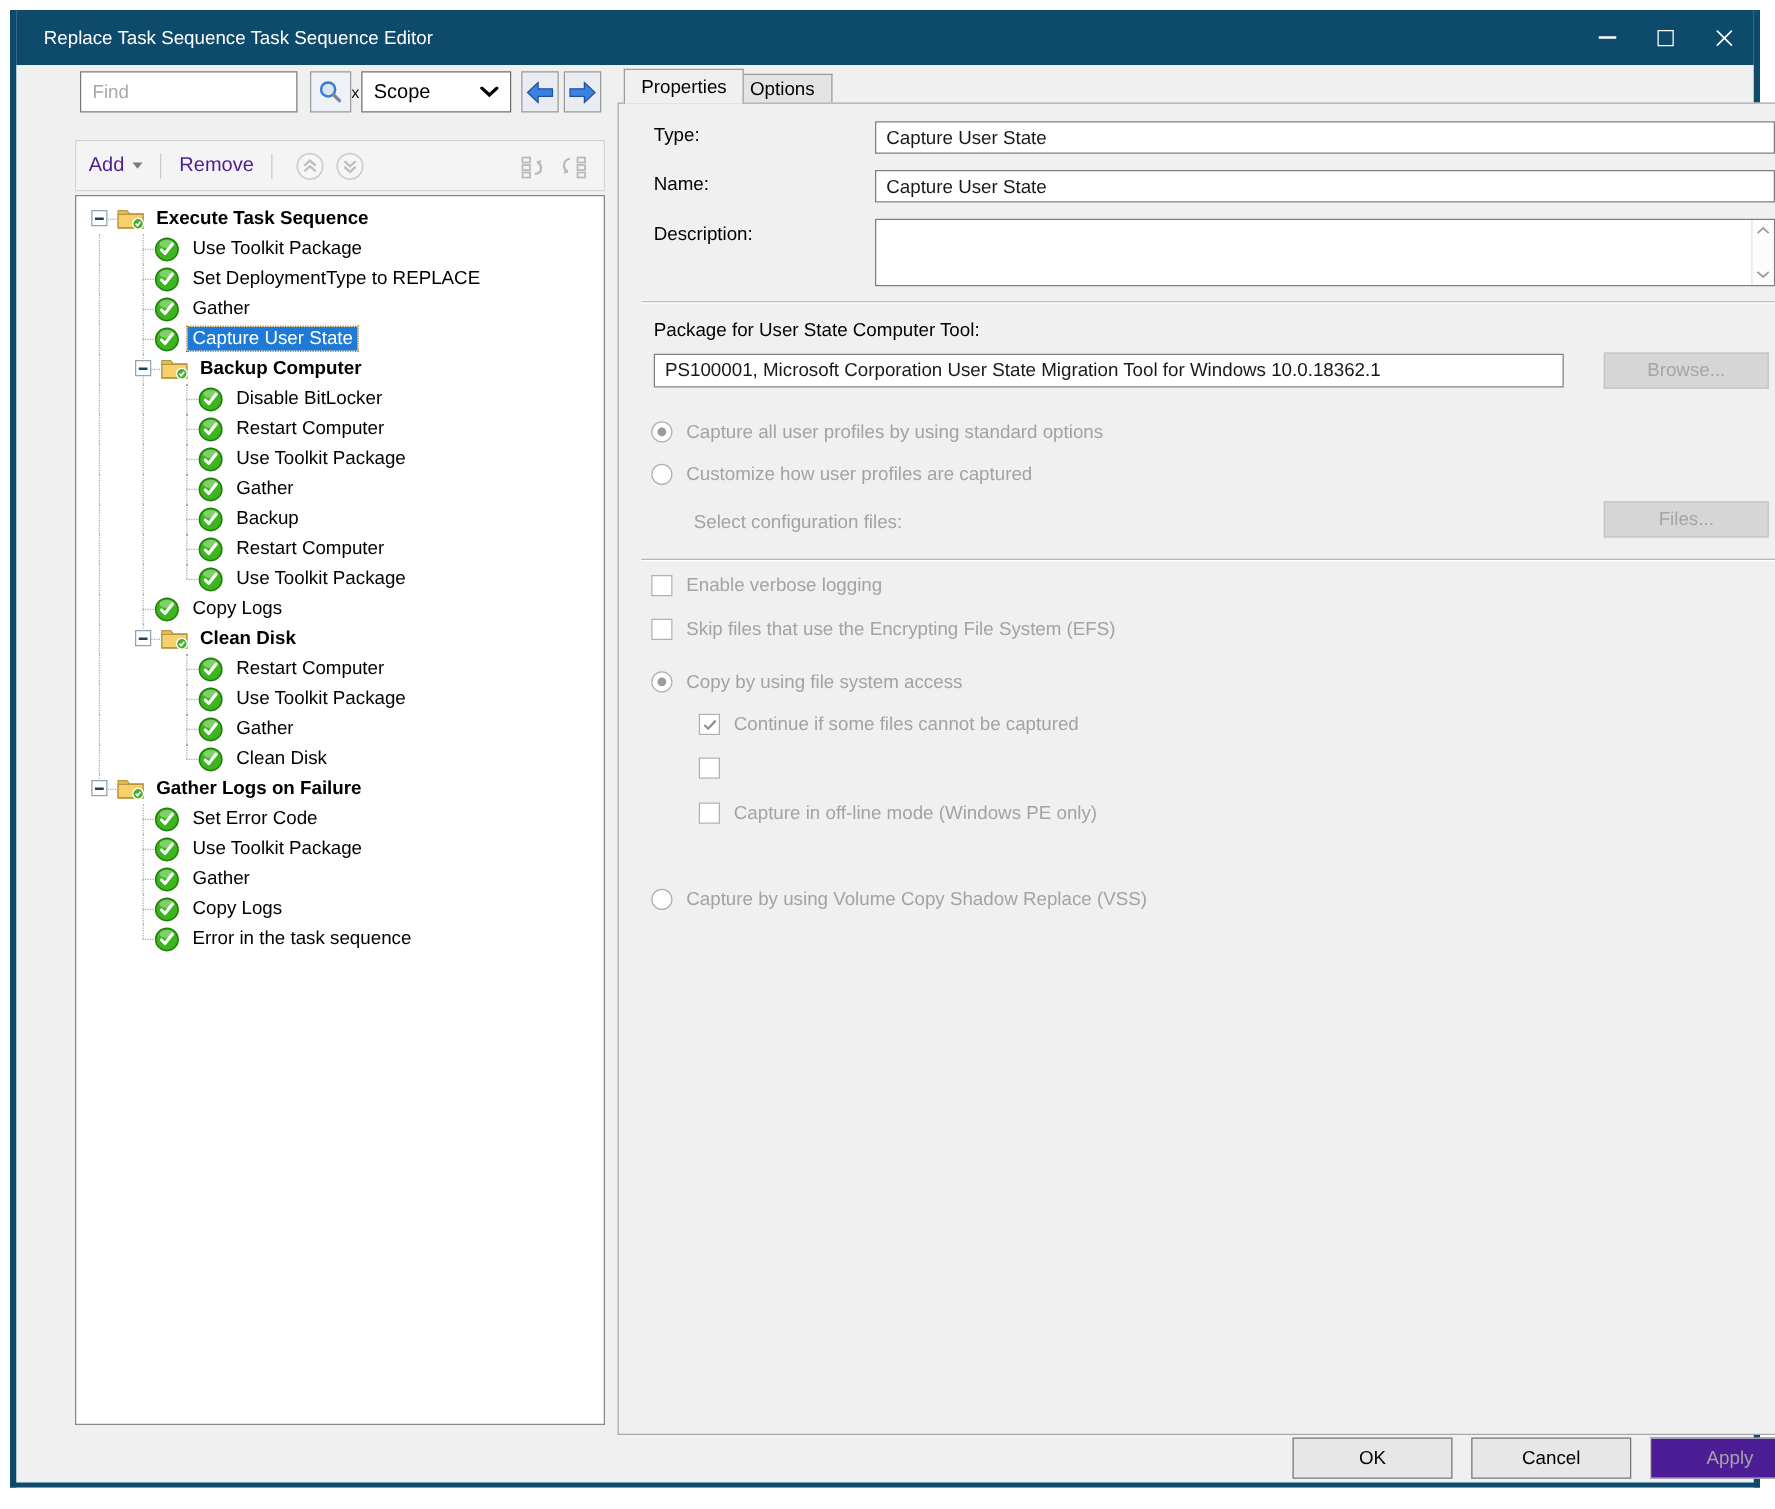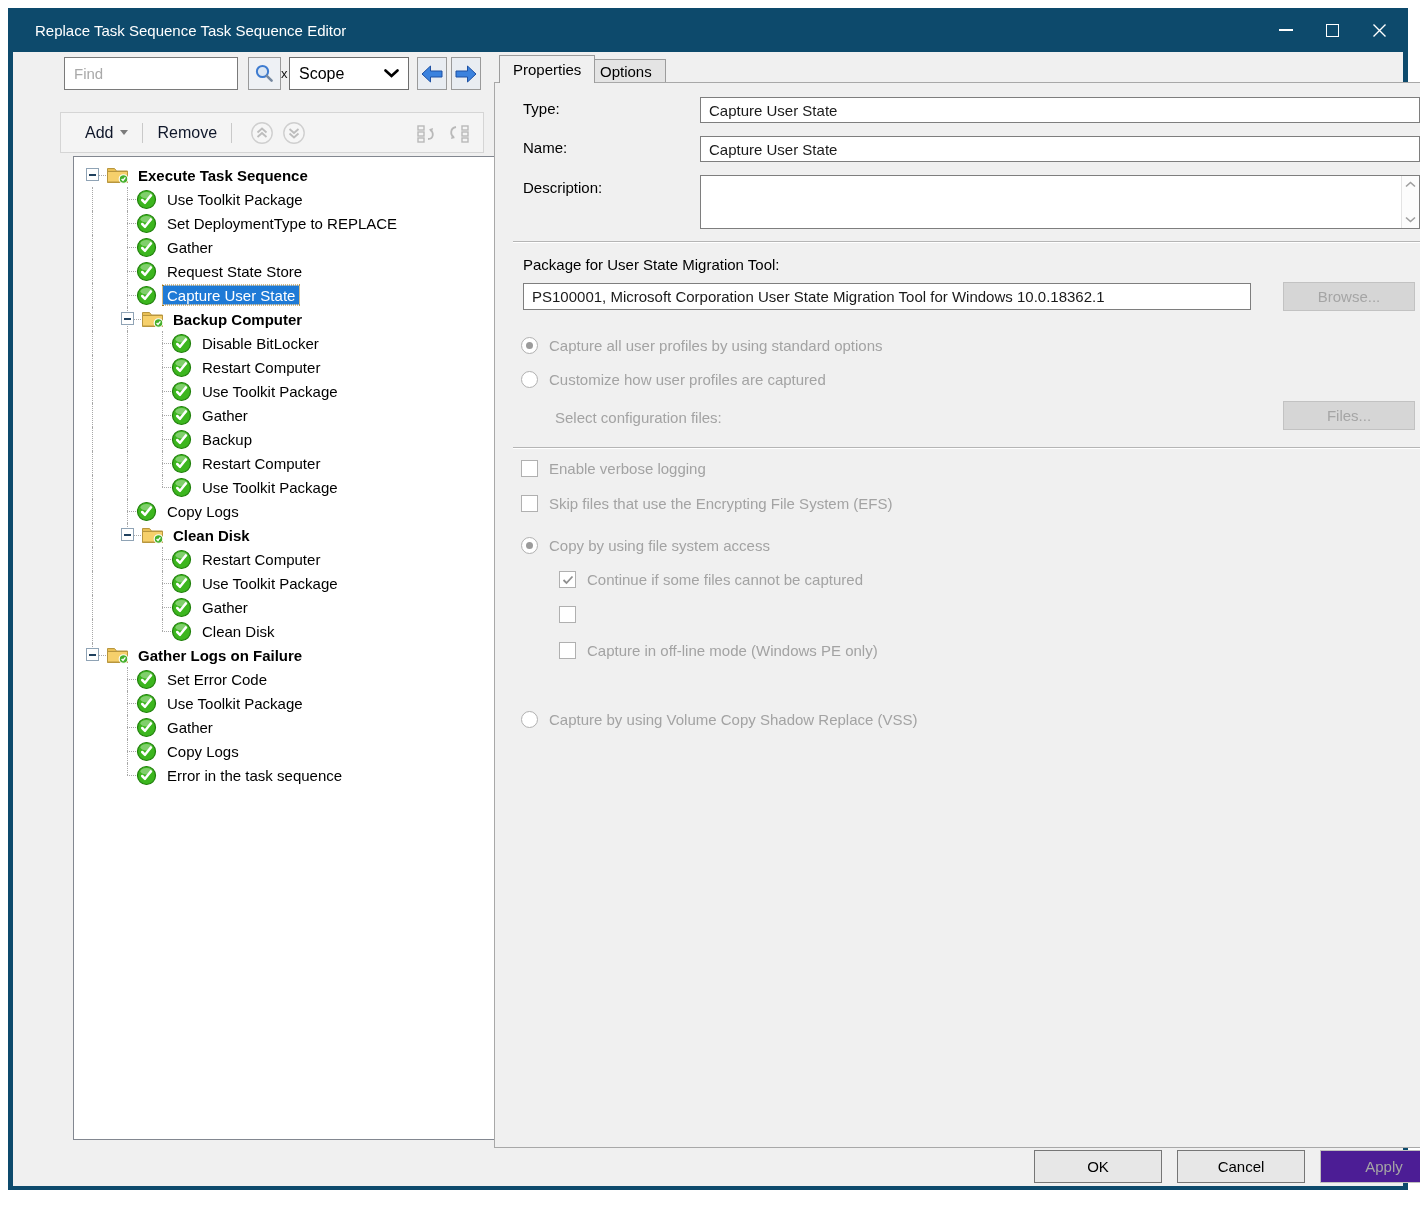--- a/index.html
+++ b/index.html
@@ -31,29 +31,29 @@
   .sq-btn{position:absolute;border:1px solid #9a9a9a;background:#eef1f5;display:flex;align-items:center;justify-content:center;}
   #search-btn{left:191px;top:5px;width:33px;height:33px;}
   .combo{position:absolute;left:232px;top:5px;width:120px;height:33px;border:1px solid #6e6e6e;background:#fff;
     display:flex;align-items:center;padding:0 9px;font-size:16px;color:#000;}
   .combo .chev{margin-left:auto;}
   #nav-back{left:360px;top:5px;width:30px;height:33px;background:#e9edf2;}
   #nav-fwd{left:394px;top:5px;width:30px;height:33px;background:#e9edf2;}
 
   
   .toolbar{position:absolute;left:3px;top:60px;width:424px;height:41px;border:1px solid #d5d5d5;background:#f4f4f4;
-    display:flex;align-items:center;padding:0 12px 0 20px;color:#0f172a;font-size:16px;}
+    display:flex;align-items:center;padding:0 12px 0 6px;color:#4c1d95;font-size:16px;}
   .tb-btn{display:flex;align-items:center;gap:7px;padding:0 4px;}
   .tb-sep{width:1px;height:20px;background:#c9c9c9;margin:0 10px;}
   .caret-down{width:0;height:0;border-left:4px solid transparent;border-right:4px solid transparent;border-top:5px solid #7b7b7b;display:inline-block;}
   .tb-spacer{flex:1;}
   .tb-icon{display:flex;align-items:center;justify-content:center;margin-left:8px;}
 
   
-  .tree-panel{position:absolute;left:16px;top:104px;width:424px;height:984px;background:#fff;border:1px solid #828790;
+  .tree-panel{position:absolute;left:3px;top:104px;width:424px;height:984px;background:#fff;border:1px solid #828790;
     overflow:hidden;padding-top:6px;}
   .trow{position:relative;height:24px;font-size:15px;color:#000;white-space:nowrap;}
   .trow .guide{position:absolute;width:0;border-left:1px dotted #a8a8a8;}
   .trow .stub{position:absolute;height:0;border-top:1px dotted #a8a8a8;top:12px;}
   .trow .expand{position:absolute;top:5px;width:13px;height:13px;background:#fff;border:1px solid #8fa3b5;z-index:2;
     display:flex;align-items:center;justify-content:center;}
   .trow .expand i{display:block;width:7px;height:2px;background:#20415e;}
   .trow .ticon{position:absolute;top:2px;z-index:2;}
   .trow .tlabel{position:absolute;top:50%;transform:translateY(-50%);padding:1px 4px;z-index:2;}
   .trow.group .tlabel{font-weight:bold;}
@@ -221,31 +221,20 @@
         <div class="trow step">
           <span class="guide" style="left: 18px; top: 0px; height: 24px;"></span>
           <span class="guide" style="left: 53px; top: 0px; height: 24px;"></span>
           <span class="stub" style="left: 53px; width: 9px;"></span>
           <span class="ticon" style="left: 62px;"><svg width="21" height="21" viewBox="0 0 21 21">
               <circle cx="10.5" cy="10.5" r="9" fill="#3cb61e" stroke="#1f7f0a" stroke-width="1.2"></circle>
               <ellipse cx="10.5" cy="6.2" rx="6" ry="3.2" fill="rgba(255,255,255,0.35)"></ellipse>
               <path d="M6.2 11 L9 13.8 L14.8 6.4" stroke="#fff" stroke-width="2.5" fill="none" stroke-linecap="round" stroke-linejoin="round"></path>
             </svg></span>
           <span class="tlabel" style="left: 89px;">Gather</span>
-        </div>
-        <div class="trow step">
-          <span class="guide" style="left: 18px; top: 0px; height: 24px;"></span>
-          <span class="guide" style="left: 53px; top: 0px; height: 24px;"></span>
-          <span class="stub" style="left: 53px; width: 9px;"></span>
-          <span class="ticon" style="left: 62px;"><svg width="21" height="21" viewBox="0 0 21 21">
-              <circle cx="10.5" cy="10.5" r="9" fill="#3cb61e" stroke="#1f7f0a" stroke-width="1.2"></circle>
-              <ellipse cx="10.5" cy="6.2" rx="6" ry="3.2" fill="rgba(255,255,255,0.35)"></ellipse>
-              <path d="M6.2 11 L9 13.8 L14.8 6.4" stroke="#fff" stroke-width="2.5" fill="none" stroke-linecap="round" stroke-linejoin="round"></path>
-            </svg></span>
-          <span class="tlabel" style="left: 89px;">Request State Store</span>
         </div>
         <div class="trow step">
           <span class="guide" style="left: 18px; top: 0px; height: 24px;"></span>
           <span class="guide" style="left: 53px; top: 0px; height: 24px;"></span>
           <span class="stub" style="left: 53px; width: 9px;"></span>
           <span class="ticon" style="left: 62px;"><svg width="21" height="21" viewBox="0 0 21 21">
               <circle cx="10.5" cy="10.5" r="9" fill="#3cb61e" stroke="#1f7f0a" stroke-width="1.2"></circle>
               <ellipse cx="10.5" cy="6.2" rx="6" ry="3.2" fill="rgba(255,255,255,0.35)"></ellipse>
               <path d="M6.2 11 L9 13.8 L14.8 6.4" stroke="#fff" stroke-width="2.5" fill="none" stroke-linecap="round" stroke-linejoin="round"></path>
             </svg></span>
@@ -506,21 +495,21 @@
               <polyline points="1,5.5 5.5,1.5 10,5.5" fill="none" stroke="#9f9f9f" stroke-width="1.6"></polyline>
             </svg>
           <svg width="11" height="7" viewBox="0 0 11 7">
               <polyline points="1,1.5 5.5,5.5 10,1.5" fill="none" stroke="#9f9f9f" stroke-width="1.6"></polyline>
             </svg>
         </div>
       </div>
 
       <div class="sepline" style="top:158px;"></div>
 
-      <span class="flabel" style="left:28px;top:172px;">Package for User State Migration Tool:</span>
+      <span class="flabel" style="left:28px;top:172px;">Package for User State Computer Tool:</span>
       <input class="field" style="left: 28px; top: 200px; width: 728px; height: 27px;" value="PS100001, Microsoft Corporation User State Migration Tool for Windows 10.0.18362.1">
       <div class="gbtn" style="left:788px;top:199px;">Browse...</div>
 
       <span class="radio on" style="left:26px;top:254px;"></span>
       <span class="flabel dis" style="left:54px;top:253px;">Capture all user profiles by using standard options</span>
 
       <span class="radio" style="left:26px;top:288px;"></span>
       <span class="flabel dis" style="left:54px;top:287px;">Customize how user profiles are captured</span>
 
       <span class="flabel dis" style="left:60px;top:325px;">Select configuration files:</span>

